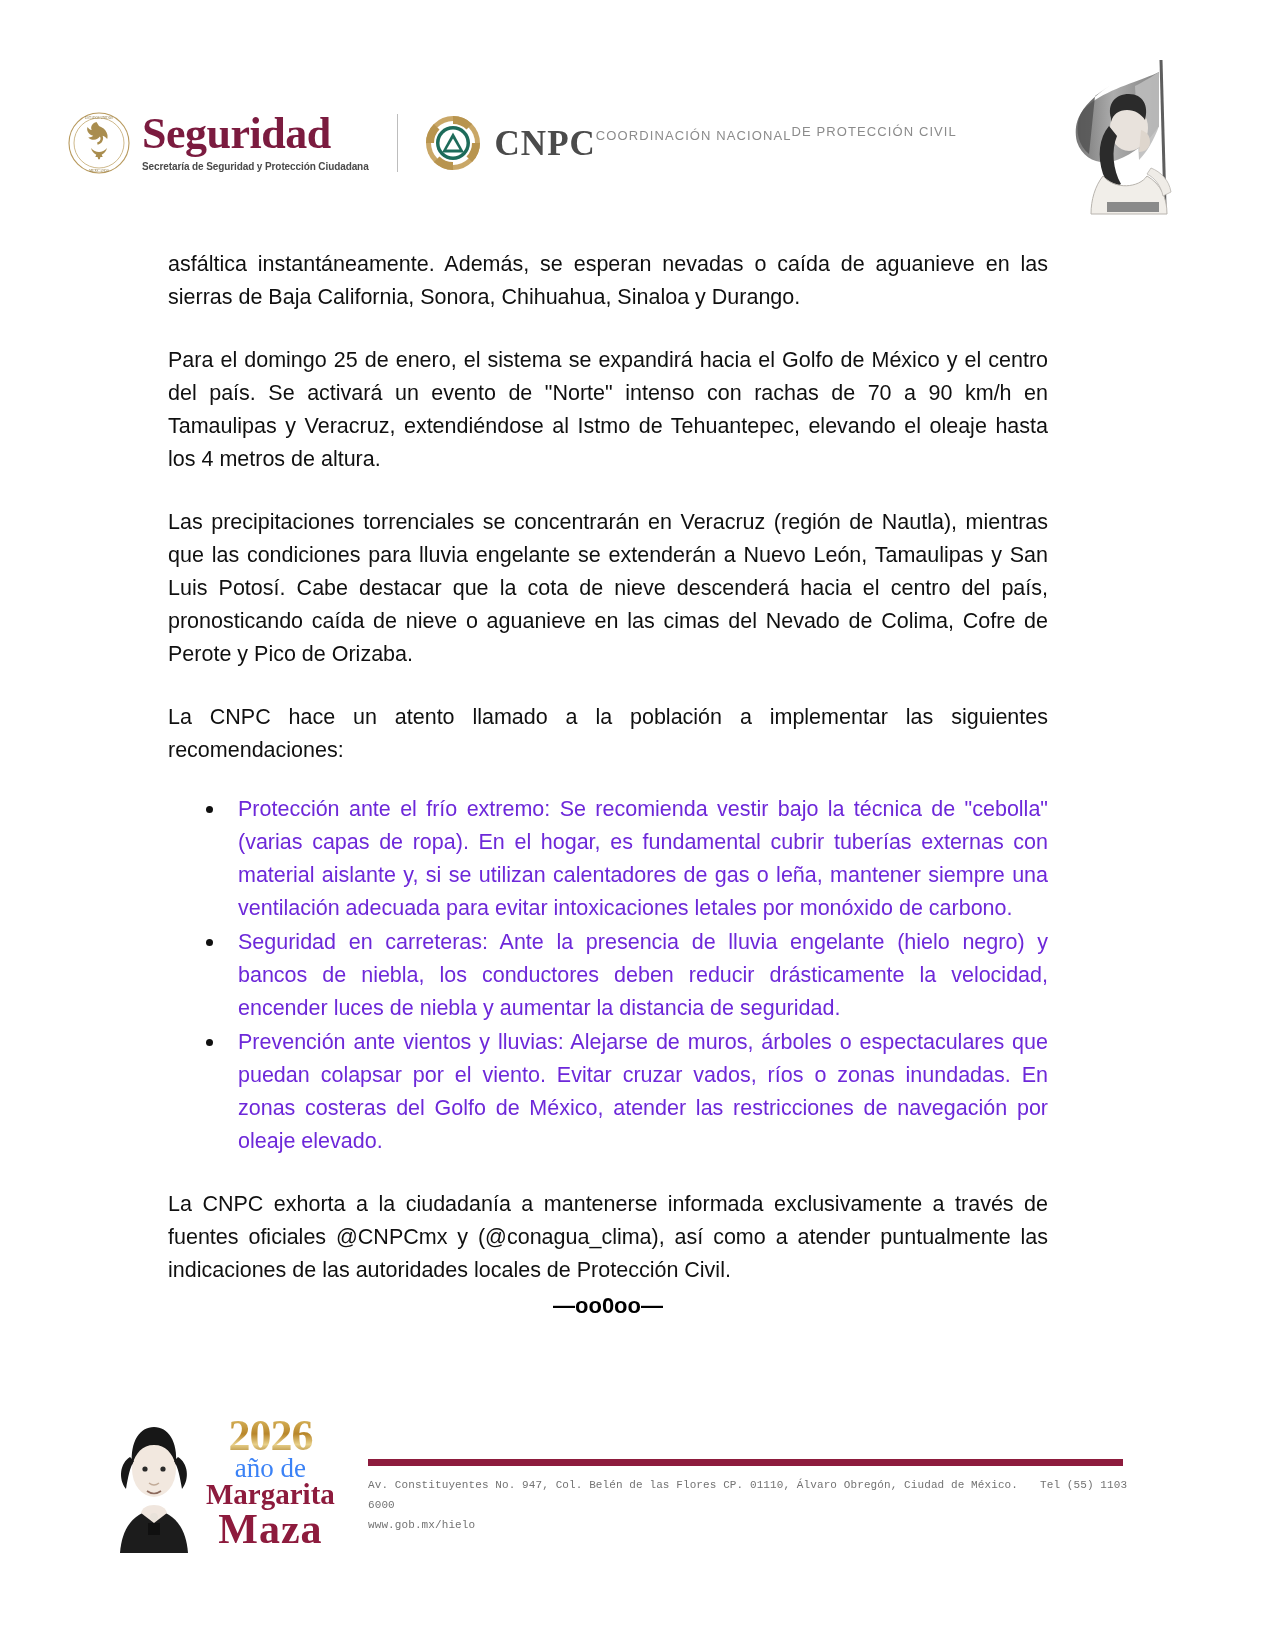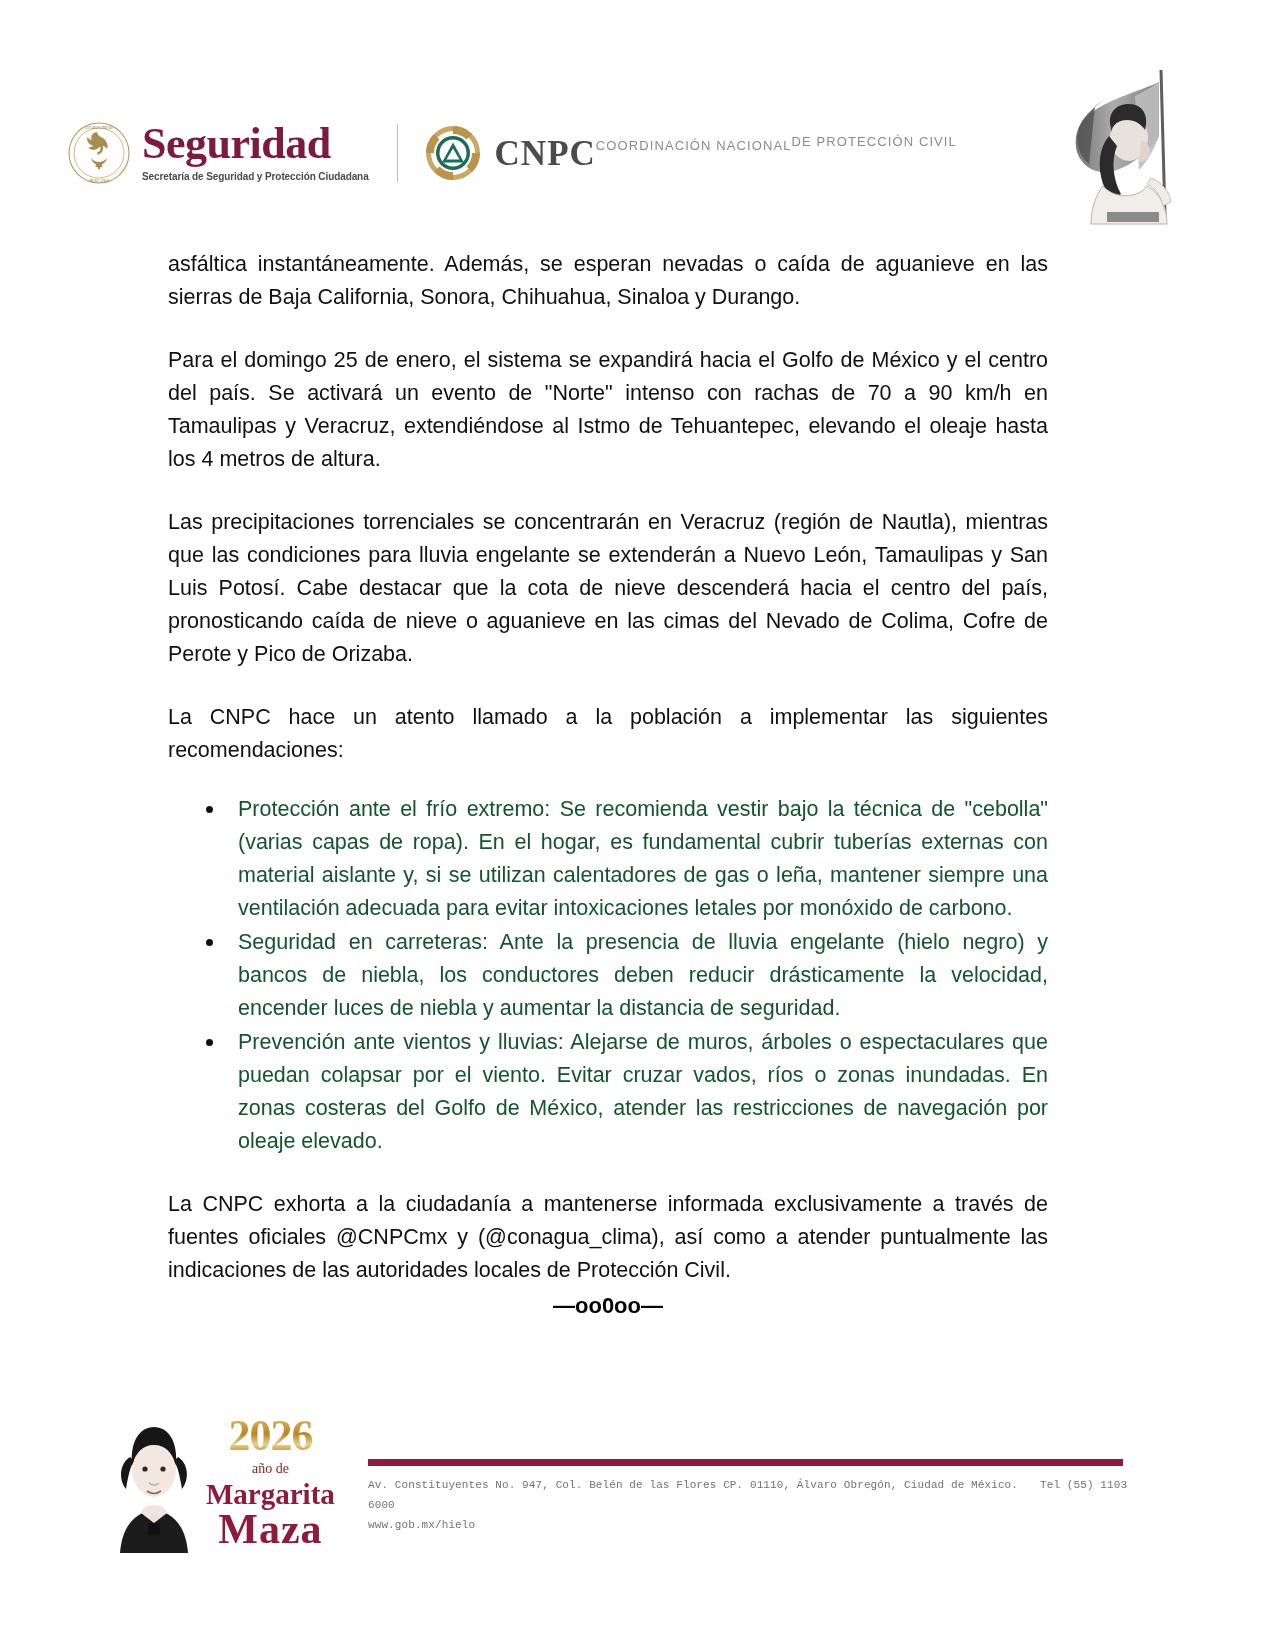--- a/index.html
+++ b/index.html
@@ -12,21 +12,21 @@
     height: 1650px;
     position: relative;
     font-family: "Liberation Sans", sans-serif;
     color: #111111;
     overflow: hidden;
   }
 
   
   .header {
     position: absolute;
-    top: 14px; left: 0;
+    top: 4px; left: 0;
     width: 1275px;
     height: 232px;
   }
   .brand-block {
     position: absolute;
     left: 68px;
     top: 104px;
     display: flex;
     align-items: center;
     height: 70px;
@@ -123,21 +123,21 @@
   .bullets {
     list-style: none;
     margin: 0 0 30px 0;
     padding: 0;
   }
   .bullets li {
     position: relative;
     padding-left: 70px;
     font-size: 21.5px;
     line-height: 33px;
-    color: #14532d;
+    color: #6d28d9;
     text-align: justify;
     margin-bottom: 1px;
   }
   .bullets li .dot {
     position: absolute;
     left: 38px;
     top: 13px;
     width: 7px;
     height: 7px;
     background: #101010;
@@ -184,23 +184,23 @@
     font-size: 44px;
     line-height: 42px;
     background: linear-gradient(180deg,#e0c068 0%,#b8862a 45%,#e8d08a 70%,#9c6d18 100%);
     -webkit-background-clip: text;
     background-clip: text;
     color: transparent;
     letter-spacing: -1px;
   }
   .m-anode {
     font-family: "Liberation Serif", serif;
-    font-size: 14px;
+    font-size: 27px;
     line-height: 23px;
-    color: #7f1d1d;
+    color: #3b82f6;
   }
   .m-margarita {
     font-family: "Liberation Serif", serif;
     font-weight: bold;
     font-size: 29px;
     line-height: 29px;
     color: #8d1b3d;
   }
   .m-maza {
     font-family: "Liberation Serif", serif;

